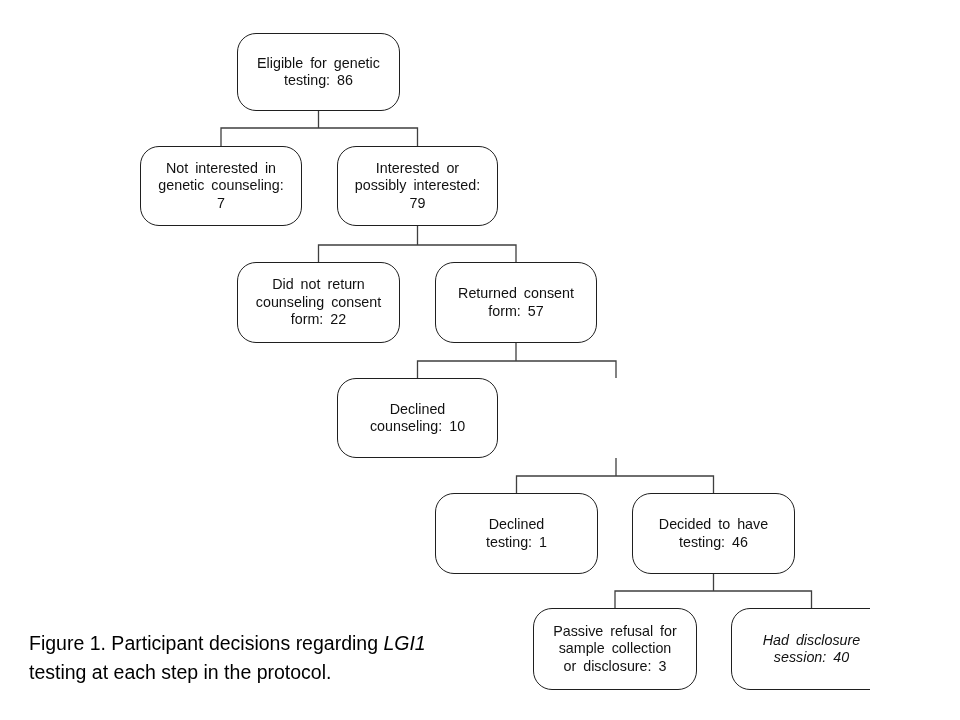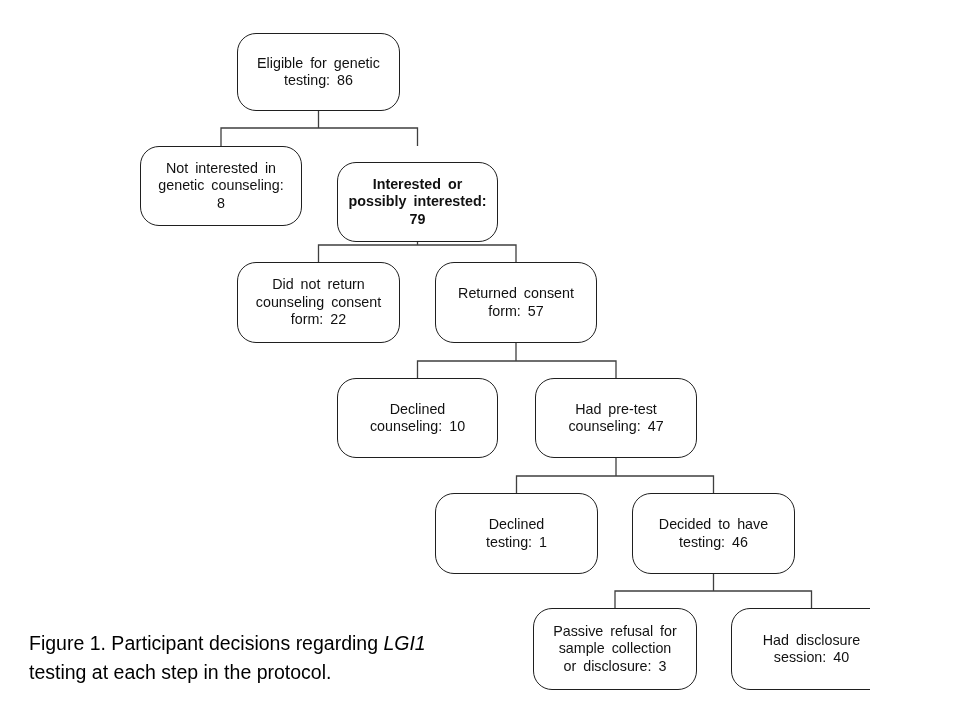--- a/index.html
+++ b/index.html
@@ -32,29 +32,29 @@
   .node-label {
     white-space: pre-line;
     font-size: 14.3px;
     line-height: 17.5px;
     word-spacing: 3px;
     color: #111111;
   }
   
   .n1  { left: 237px; top: 33px;  width: 163px; height: 78px; }
   .n2  { left: 140px; top: 146px; width: 162px; height: 80px; }
-  .n3  { left: 337px; top: 162px; width: 161px; height: 80px; font-weight: bold; }
+  .n3  { left: 337px; top: 146px; width: 161px; height: 80px; }
   .n4  { left: 237px; top: 262px; width: 163px; height: 81px; }
   .n5  { left: 435px; top: 262px; width: 162px; height: 81px; }
   .n6  { left: 337px; top: 378px; width: 161px; height: 80px; }
   .n7  { left: 535px; top: 378px; width: 162px; height: 80px; }
   .n8  { left: 435px; top: 493px; width: 163px; height: 81px; }
   .n9  { left: 632px; top: 493px; width: 163px; height: 81px; }
   .n10 { left: 533px; top: 608px; width: 164px; height: 82px; }
-  .n11 { left: 731px; top: 608px; width: 161px; height: 82px; }
+  .n11 { left: 731px; top: 608px; width: 161px; height: 82px; font-style: italic; }
   .caption {
     position: absolute;
     left: 29px;
     top: 629px;
     width: 480px;
     font-size: 19.5px;
     line-height: 29px;
     color: #000000;
     white-space: pre-line;
   }
@@ -74,21 +74,21 @@
   </svg>
 
   <div class="node n1">
     <span class="node-label">Eligible for genetic
 testing: 86</span>
   </div>
 
   <div class="node n2">
     <span class="node-label">Not interested in
 genetic counseling:
-8</span>
+7</span>
   </div>
 
   <div class="node n3">
     <span class="node-label">Interested or
 possibly interested:
 79</span>
   </div>
 
   <div class="node n4">
     <span class="node-label">Did not return
@@ -99,24 +99,20 @@
   <div class="node n5">
     <span class="node-label">Returned consent
 form: 57</span>
   </div>
 
   <div class="node n6">
     <span class="node-label">Declined
 counseling: 10</span>
   </div>
 
-  <div class="node n7">
-    <span class="node-label">Had pre-test
-counseling: 47</span>
-  </div>
 
   <div class="node n8">
     <span class="node-label">Declined
 testing: 1</span>
   </div>
 
   <div class="node n9">
     <span class="node-label">Decided to have
 testing: 46</span>
   </div>

